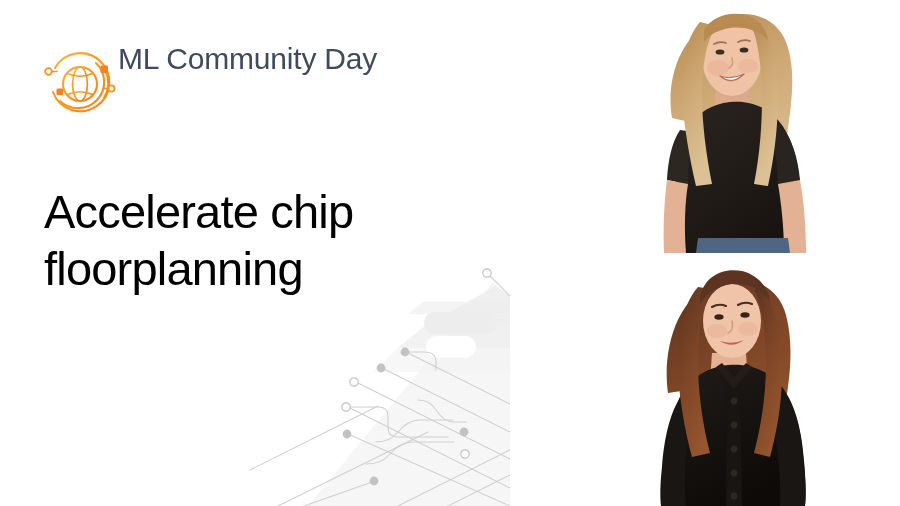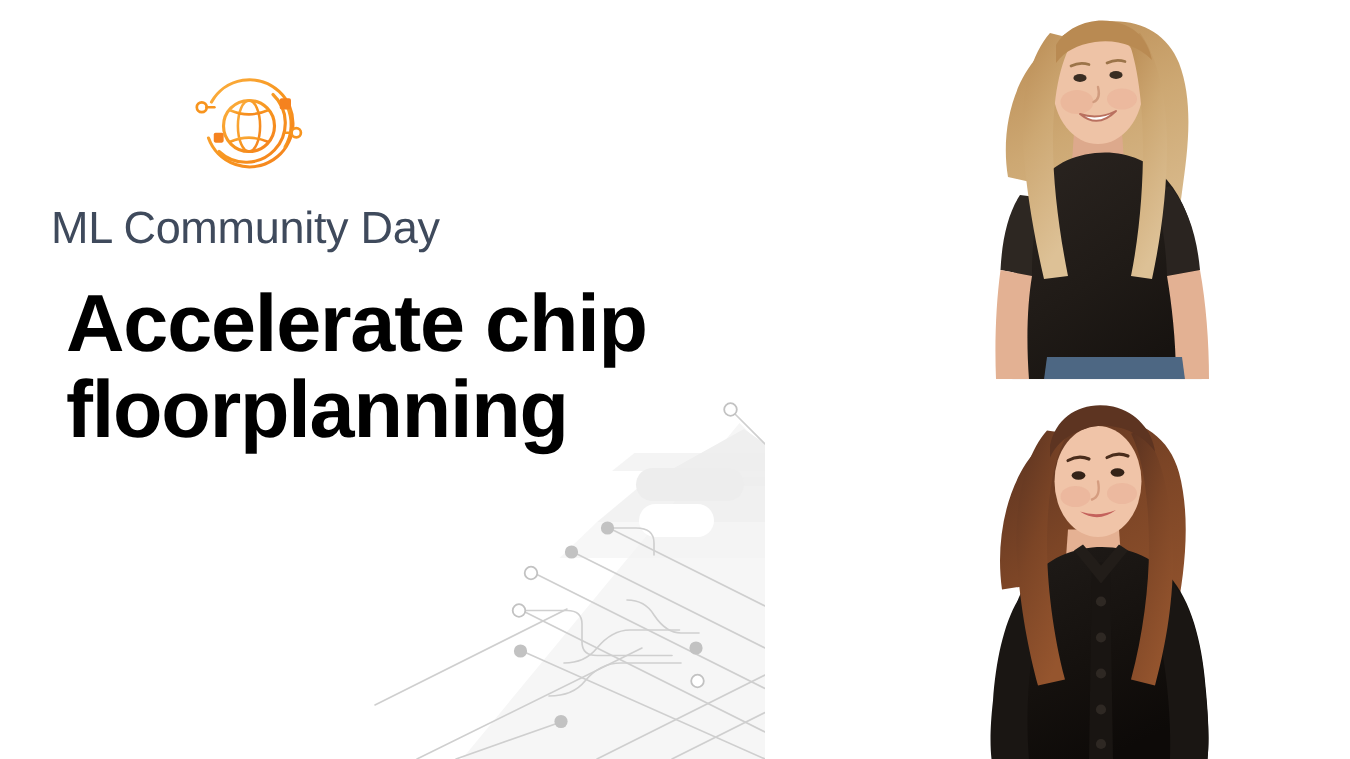--- a/index.html
+++ b/index.html
@@ -29,23 +29,20 @@
     width: 620px;
     height: 506px;
   }
 
   
   .brand {
     position: absolute;
     left: 38px;
     top: 44px;
     display: flex;
-    align-items: center;
-    gap: 14px;
-    flex-direction: column;
   }
   .brand-mark {
     width: 84px;
     height: 80px;
     flex: 0 0 auto;
     display: block;
   }
   .brand-title {
     font-family: "Liberation Sans", sans-serif;
     font-size: 30px;
@@ -57,22 +54,22 @@
     margin-left: -4px;
   }
 
   
   .headline {
     position: absolute;
     left: 44px;
     top: 152px;
     width: 540px;
     font-family: "Liberation Sans", sans-serif;
-    font-size: 54px;
-    font-weight: 700;
+    font-size: 47px;
+    font-weight: 400;
     line-height: 57px;
     letter-spacing: -0.8px;
     color: #000000;
     white-space: pre-line;
   }
 
   
   .circuit-art {
     position: absolute;
     left: 248px;

